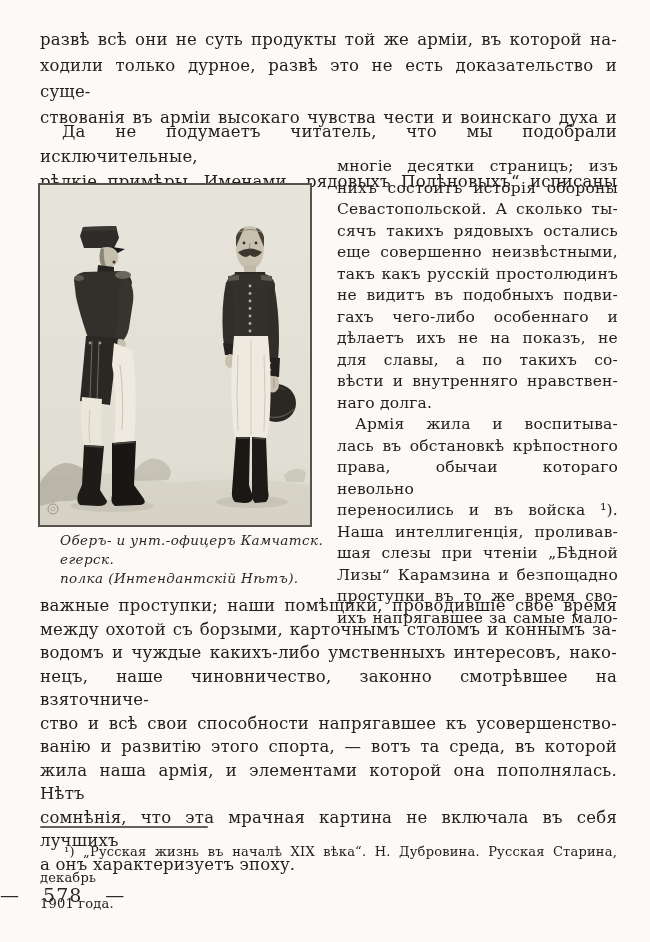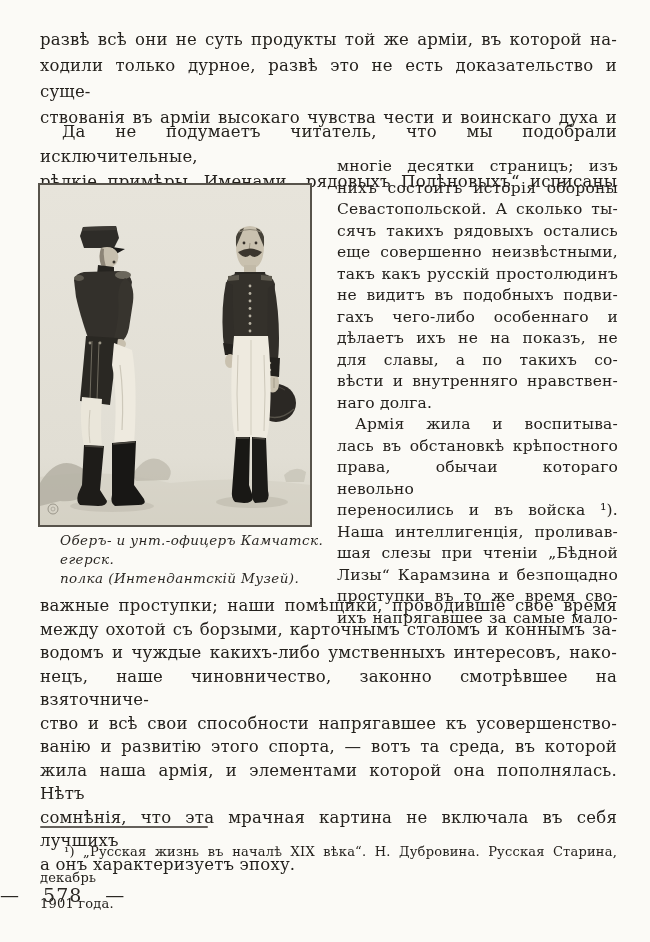--- a/index.html
+++ b/index.html
@@ -174,21 +174,21 @@
         <path d="M197,253 L209,253 M213,253 L225,254" stroke="#4a4740" stroke-width="1.5" fill="none"></path>
       </g>
 
       <circle cx="13" cy="324" r="5" fill="none" stroke="#9a968a" stroke-width="1"></circle>
       <circle cx="13" cy="324" r="2" fill="none" stroke="#a5a195" stroke-width="0.8"></circle>
     </svg>
   </div>
 
   <div class="block caption">
     <div>Оберъ- и унт.-офицеръ Камчатск. егерск.</div>
-    <div>полка (Интендантскій Музей).</div>
+    <div>полка (Интендантскій Нѣтъ).</div>
   </div>
 
   <div class="block p-full p3" style="top:594px">
     <div class="ln">важные проступки; наши помѣщики, проводившіе свое время</div>
     <div class="ln">между охотой съ борзыми, карточнымъ столомъ и коннымъ за-</div>
     <div class="ln">водомъ и чуждые какихъ-либо умственныхъ интересовъ, нако-</div>
     <div class="ln">нецъ, наше чиновничество, законно смотрѣвшее на взяточниче-</div>
     <div class="ln">ство и всѣ свои способности напрягавшее къ усовершенство-</div>
     <div class="ln">ванію и развитію этого спорта, — вотъ та среда, въ которой</div>
     <div class="ln">жила наша армія, и элементами которой она пополнялась. Нѣтъ</div>

